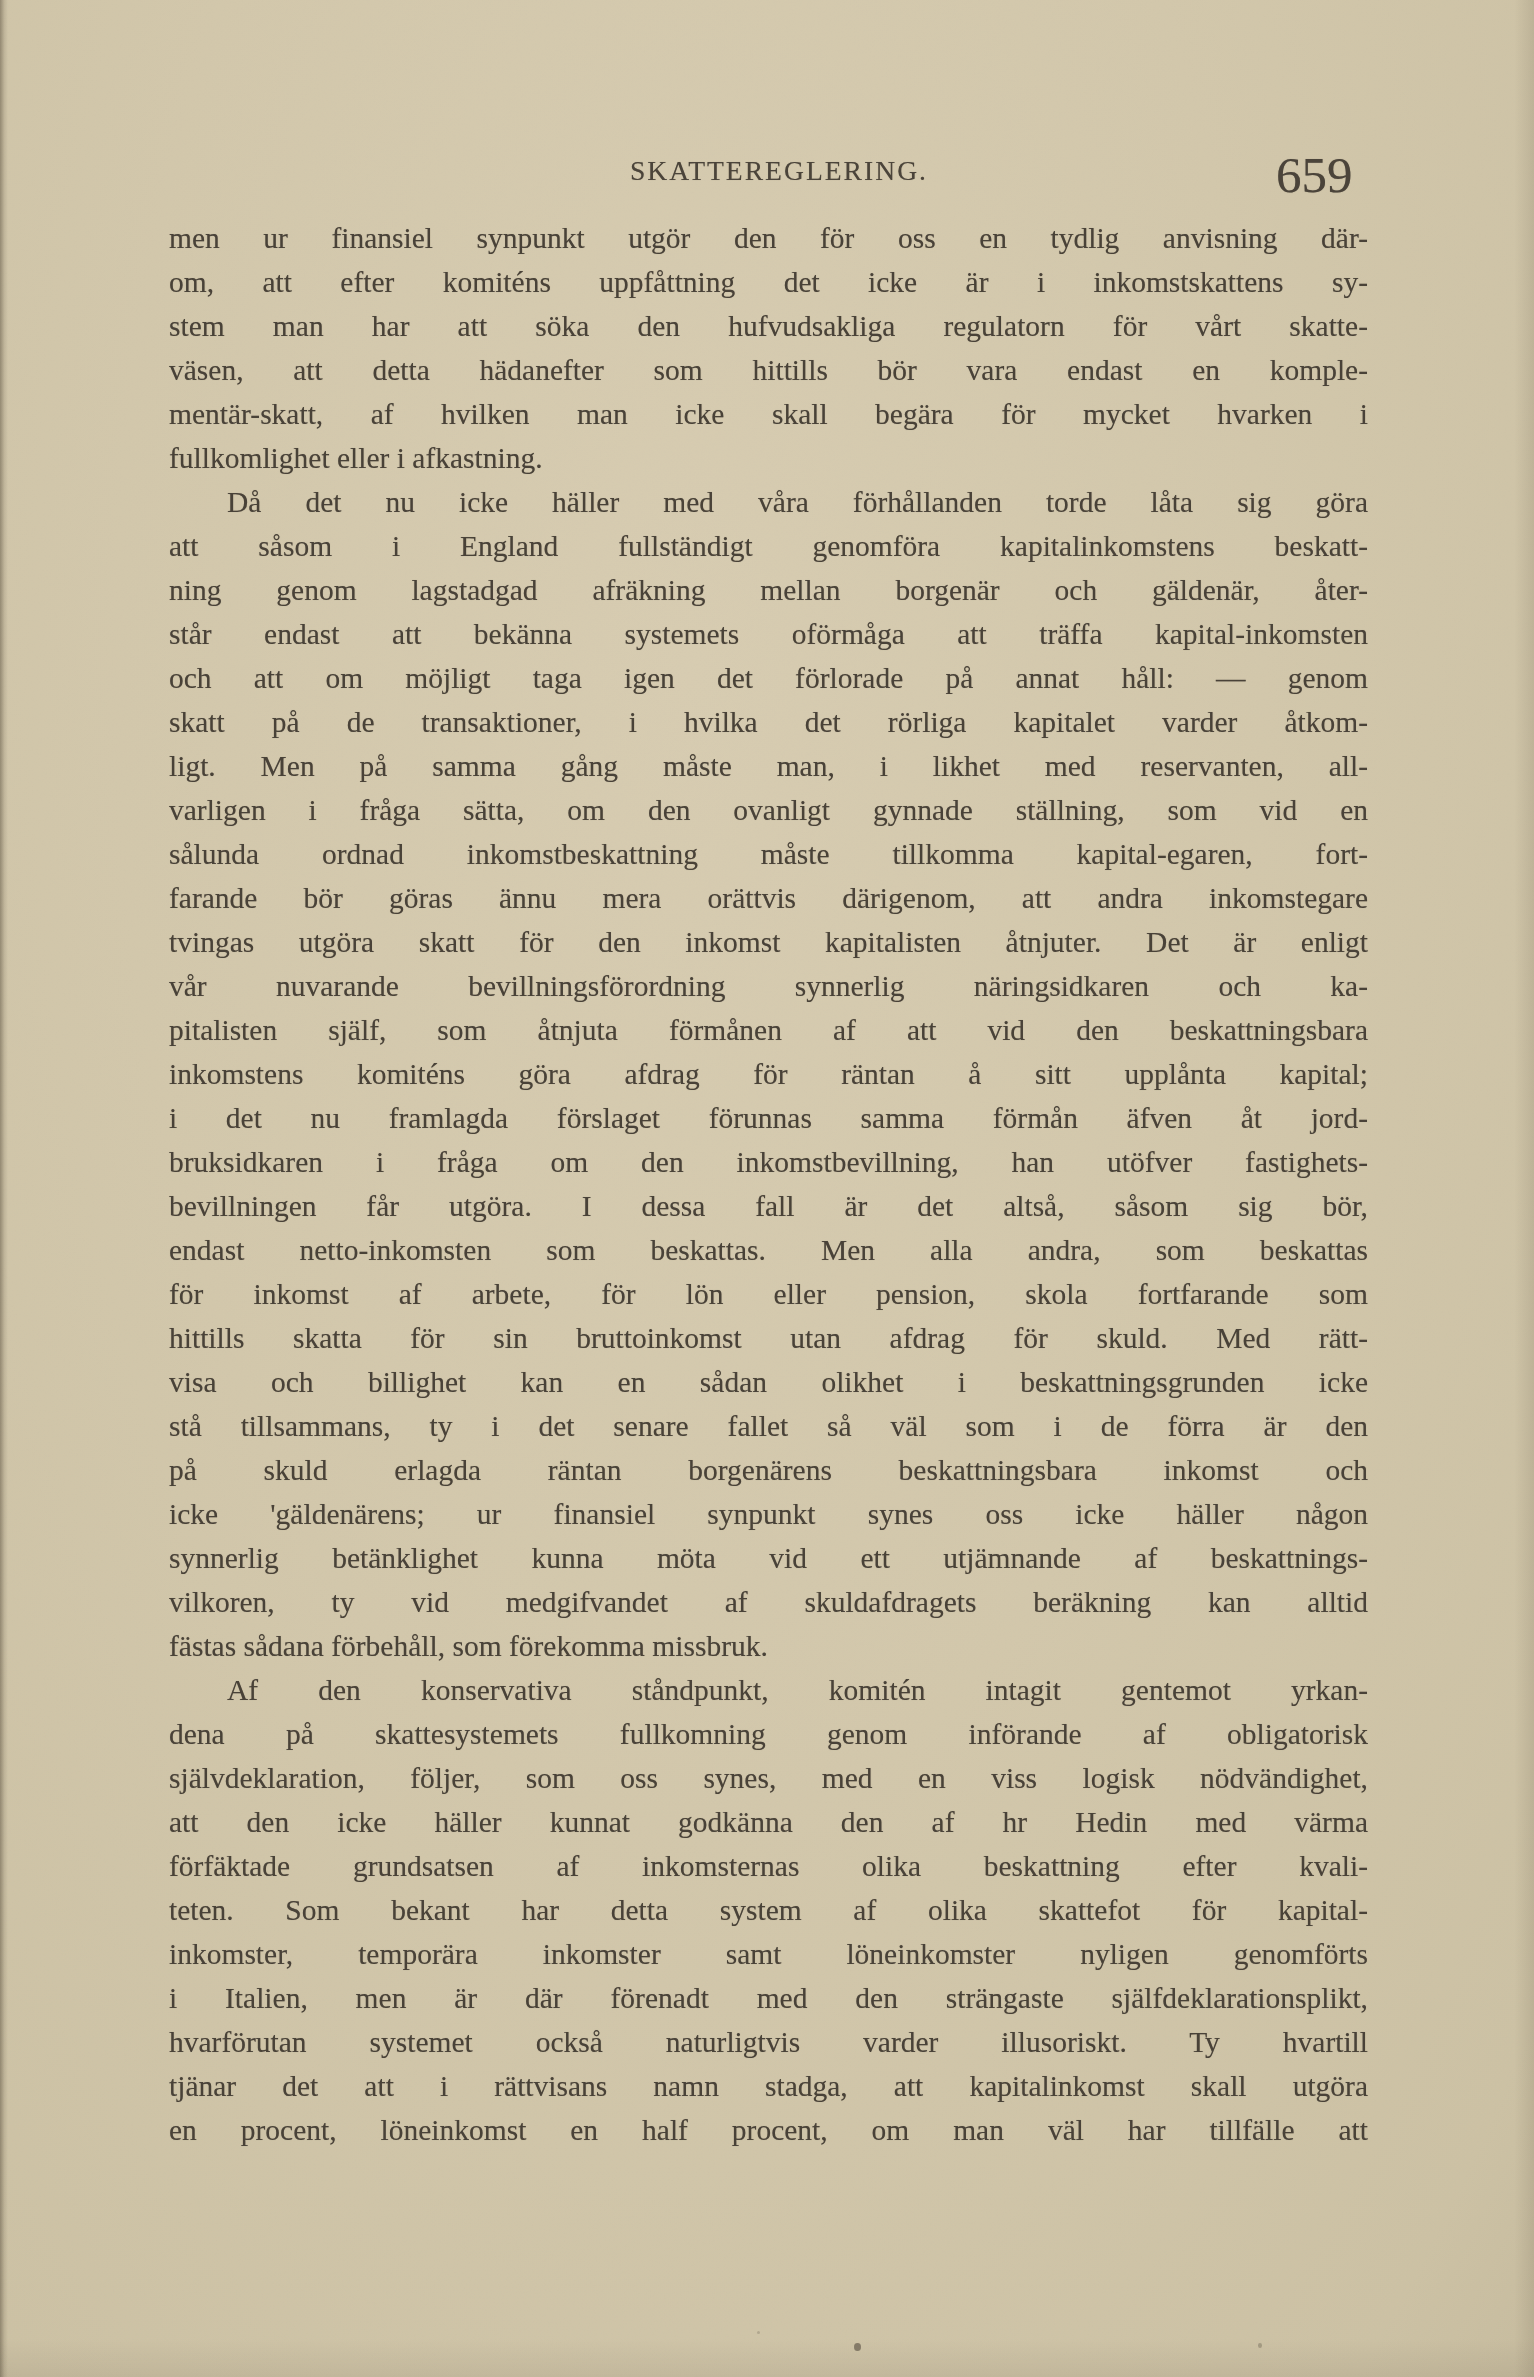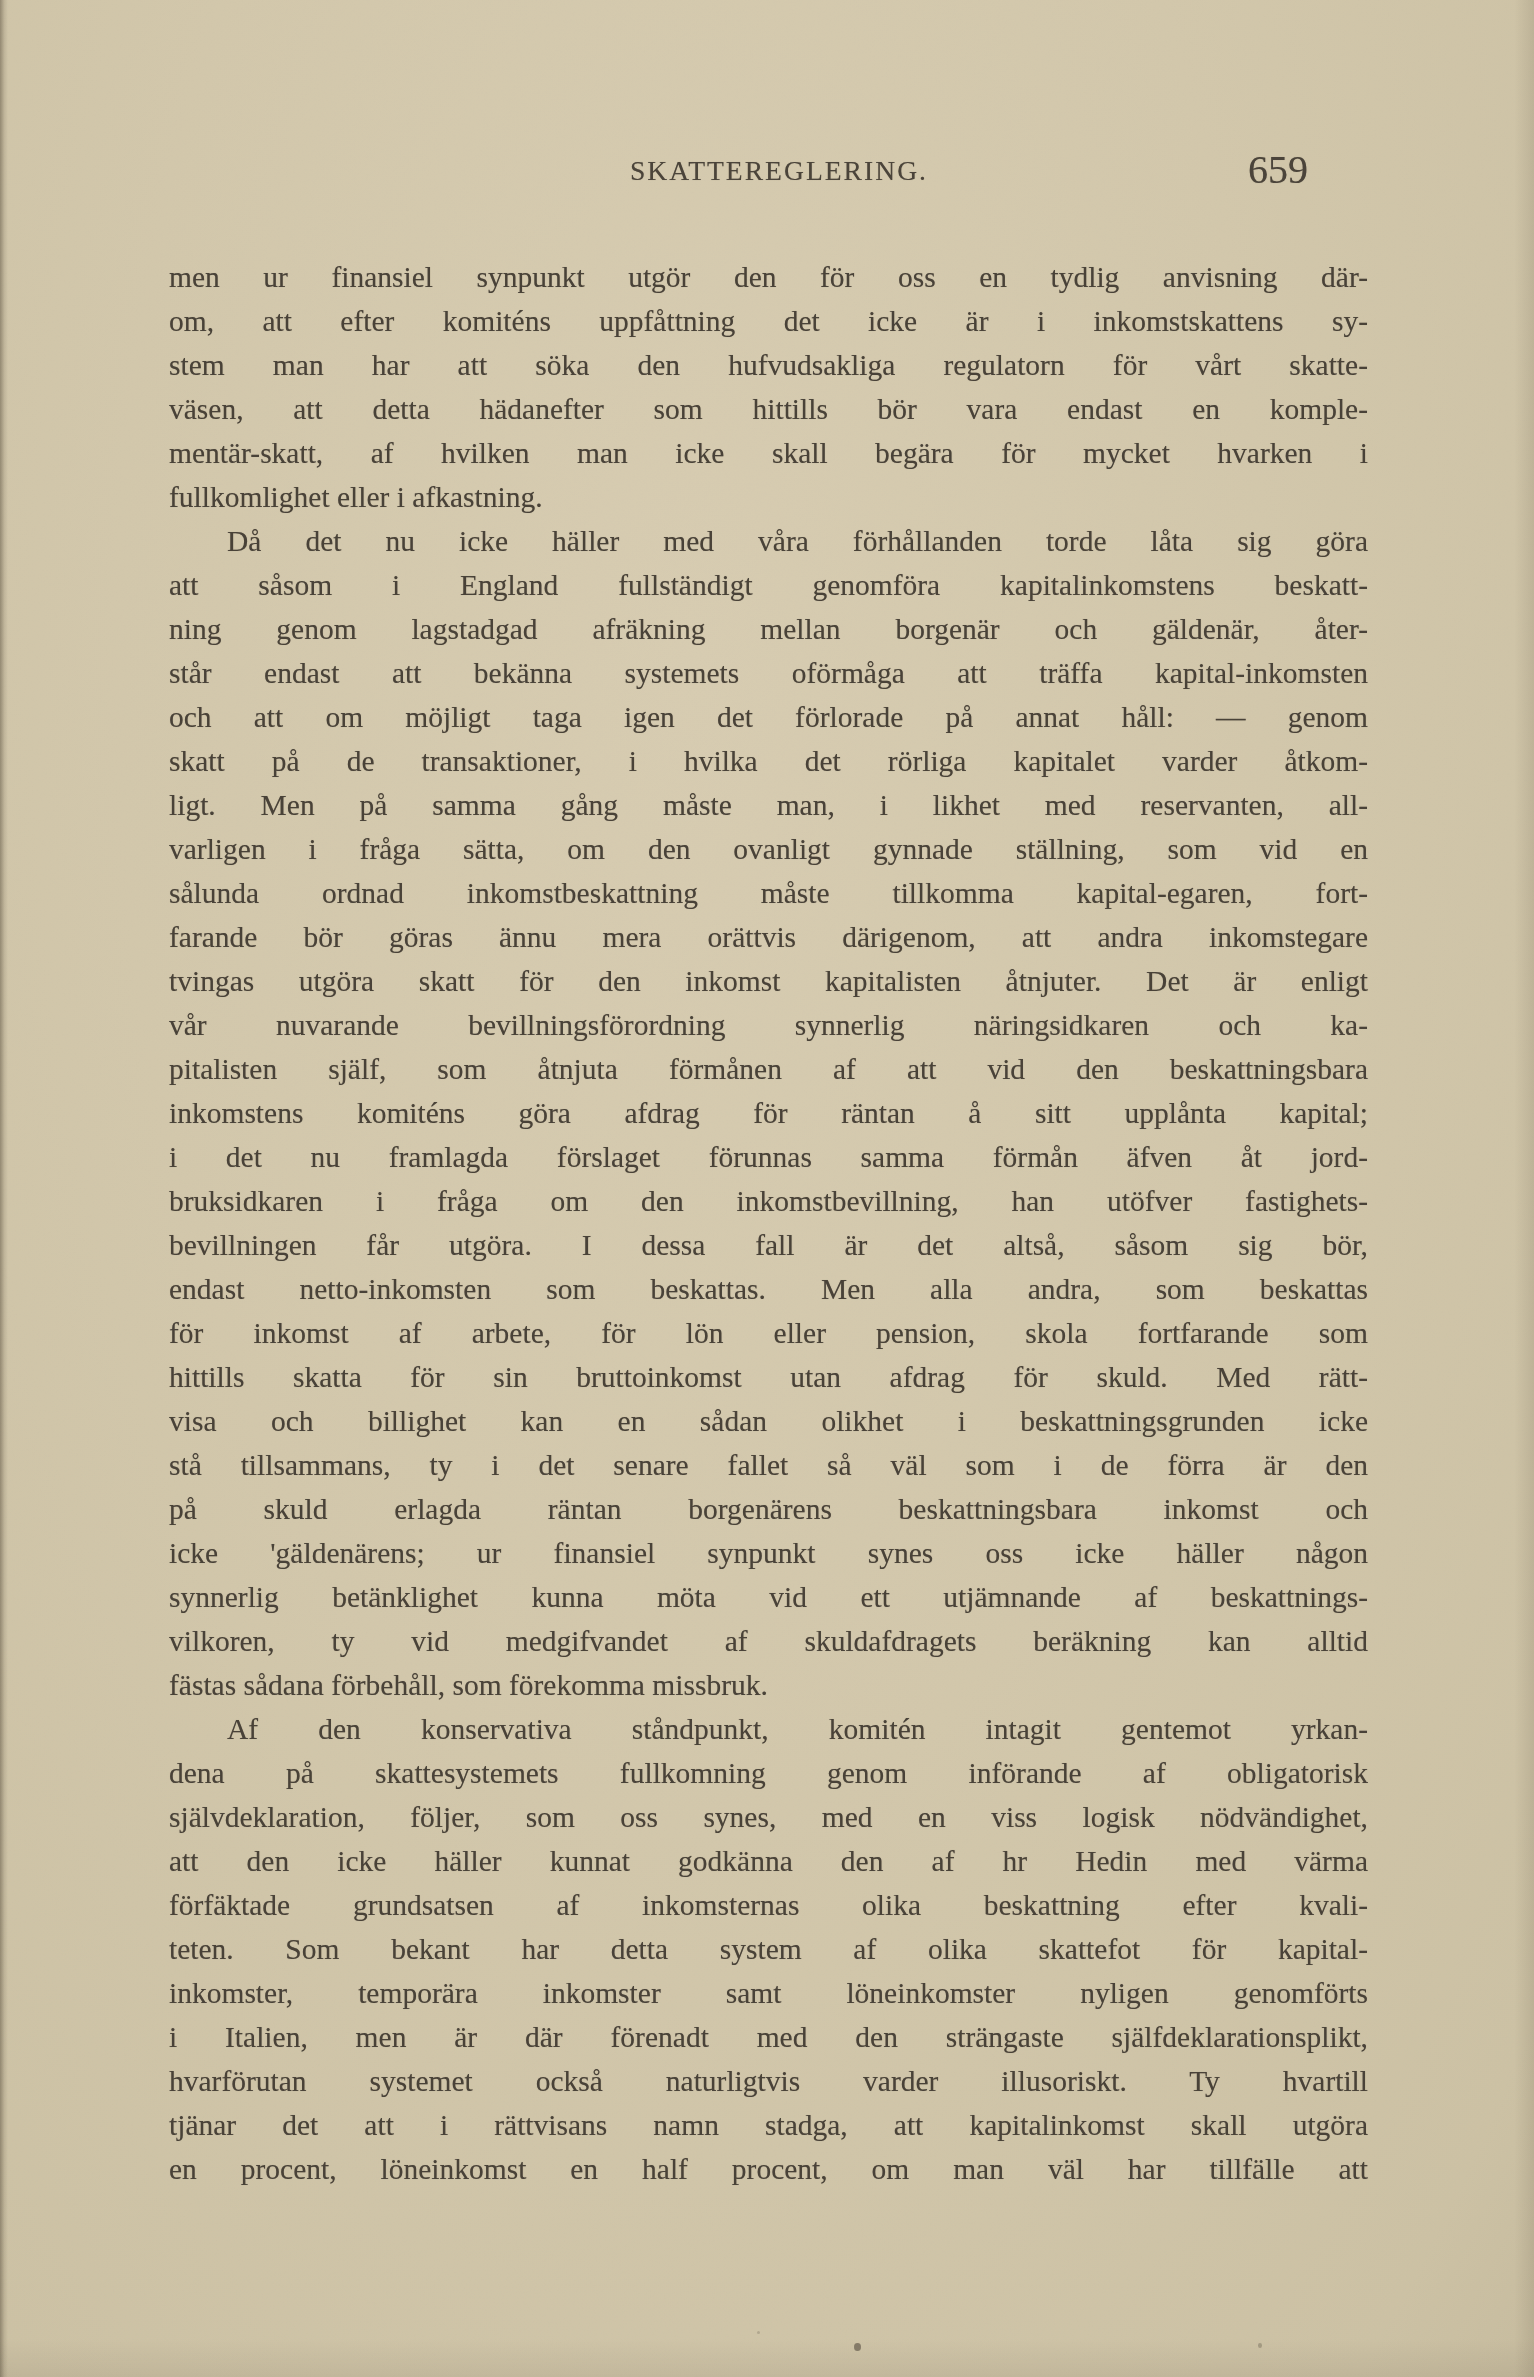--- a/index.html
+++ b/index.html
@@ -51,38 +51,37 @@
     top: 155px;
     font-size: 27.6px;
     letter-spacing: 2px;
     color: #4b443a;
     white-space: nowrap;
     text-shadow: 0 0 0.7px rgba(73,66,56,0.45);
     z-index: 4;
   }
   .page-number {
     position: absolute;
-    left: 1248px;
+    left: 1276px;
     top: 146px;
-    font-size: 40px;
+    font-size: 51px;
     color: #4b443a;
     white-space: nowrap;
     text-shadow: 0 0 0.7px rgba(73,66,56,0.45);
     z-index: 4;
   }
   .text-block {
     position: absolute;
     left: 169px;
     top: 216px;
     width: 1199px;
     font-size: 29.5px;
     line-height: 44px;
     z-index: 4;
     text-shadow: 0 0 0.7px rgba(73,66,56,0.40);
-    margin-top: 39px;
   }
   .paragraph { margin: 0; padding: 0; }
   .line {
     text-align: justify;
     text-align-last: justify;
     text-justify: inter-word;
     white-space: normal;
   }
   .line.par-end {
     text-align-last: left;

